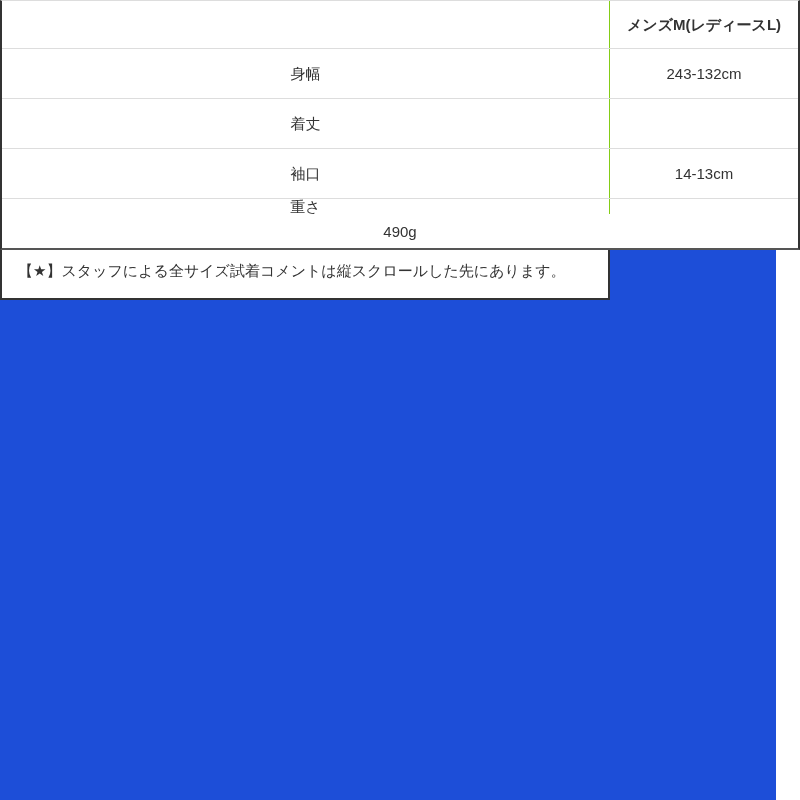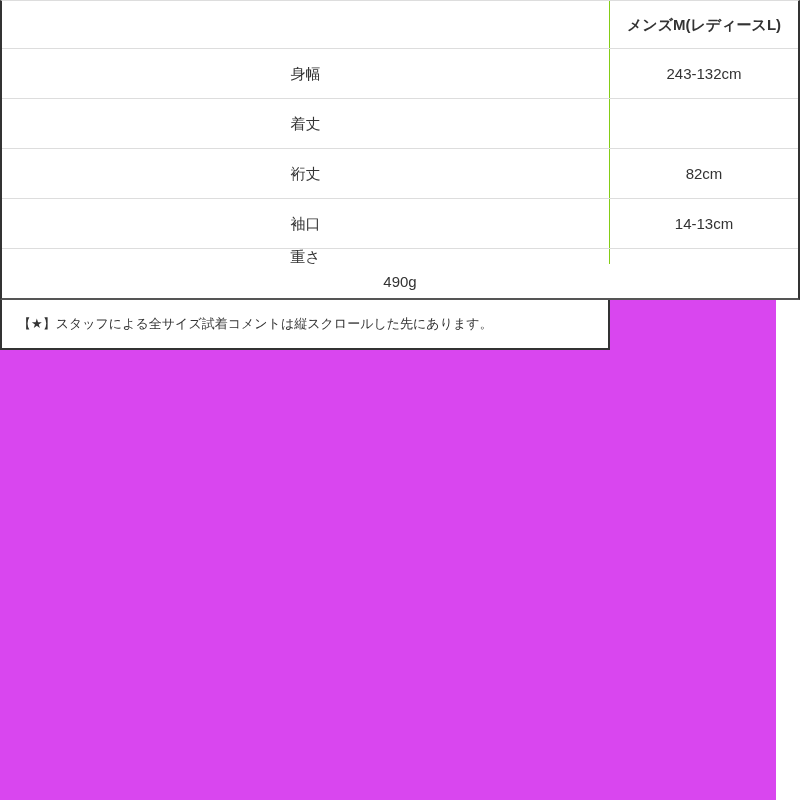--- a/index.html
+++ b/index.html
@@ -9,21 +9,21 @@
     width: 800px;
     height: 800px;
     overflow: hidden;
     font-family: "Liberation Sans", "DejaVu Sans", sans-serif;
     color: #333333;
   }
   .page {
     position: relative;
     width: 776px;
     height: 800px;
-    background: #d946ef;
+    background: #1d4ed8;
   }
   .size-table {
     box-sizing: border-box;
     width: 800px;
     border-left: 2px solid #333333;
     border-right: 2px solid #333333;
     border-top: 1px solid #dddddd;
     border-bottom: 2px solid #555555;
     background: #ffffff;
   }
@@ -52,23 +52,23 @@
   .header-row .value-col { font-weight: bold; }
   .note-box {
     box-sizing: border-box;
     width: 610px;
     height: 50px;
     border-left: 2px solid #333333;
     border-right: 2px solid #333333;
     border-bottom: 2px solid #333333;
     background: #ffffff;
     display: flex;
-    align-items: center;
-    padding: 6px 16px;
-    font-size: 13px;
+    align-items: flex-start;
+    padding: 12px 16px;
+    font-size: 15px;
     color: #333333;
   }
 </style>
 </head>
 <body>
 
 <div class="page">
 
   <div class="size-table">
     <div class="trow header-row">
@@ -77,24 +77,20 @@
     </div>
 
   <div class="trow">
       <div class="cell label-col">身幅</div>
       <div class="cell value-col">243-132cm</div>
     </div>
       <div class="trow">
       <div class="cell label-col">着丈</div>
     </div>
       <div class="trow">
-      <div class="cell label-col">裄丈</div>
-      <div class="cell value-col">82cm</div>
-    </div>
-      <div class="trow">
       <div class="cell label-col">袖口</div>
       <div class="cell value-col">14-13cm</div>
     </div>
       <div class="trow">
       <div class="cell label-col">重さ</div>
       <div class="cell value-col">490g</div>
     </div>
     </div>
 
   <div class="note-box">

